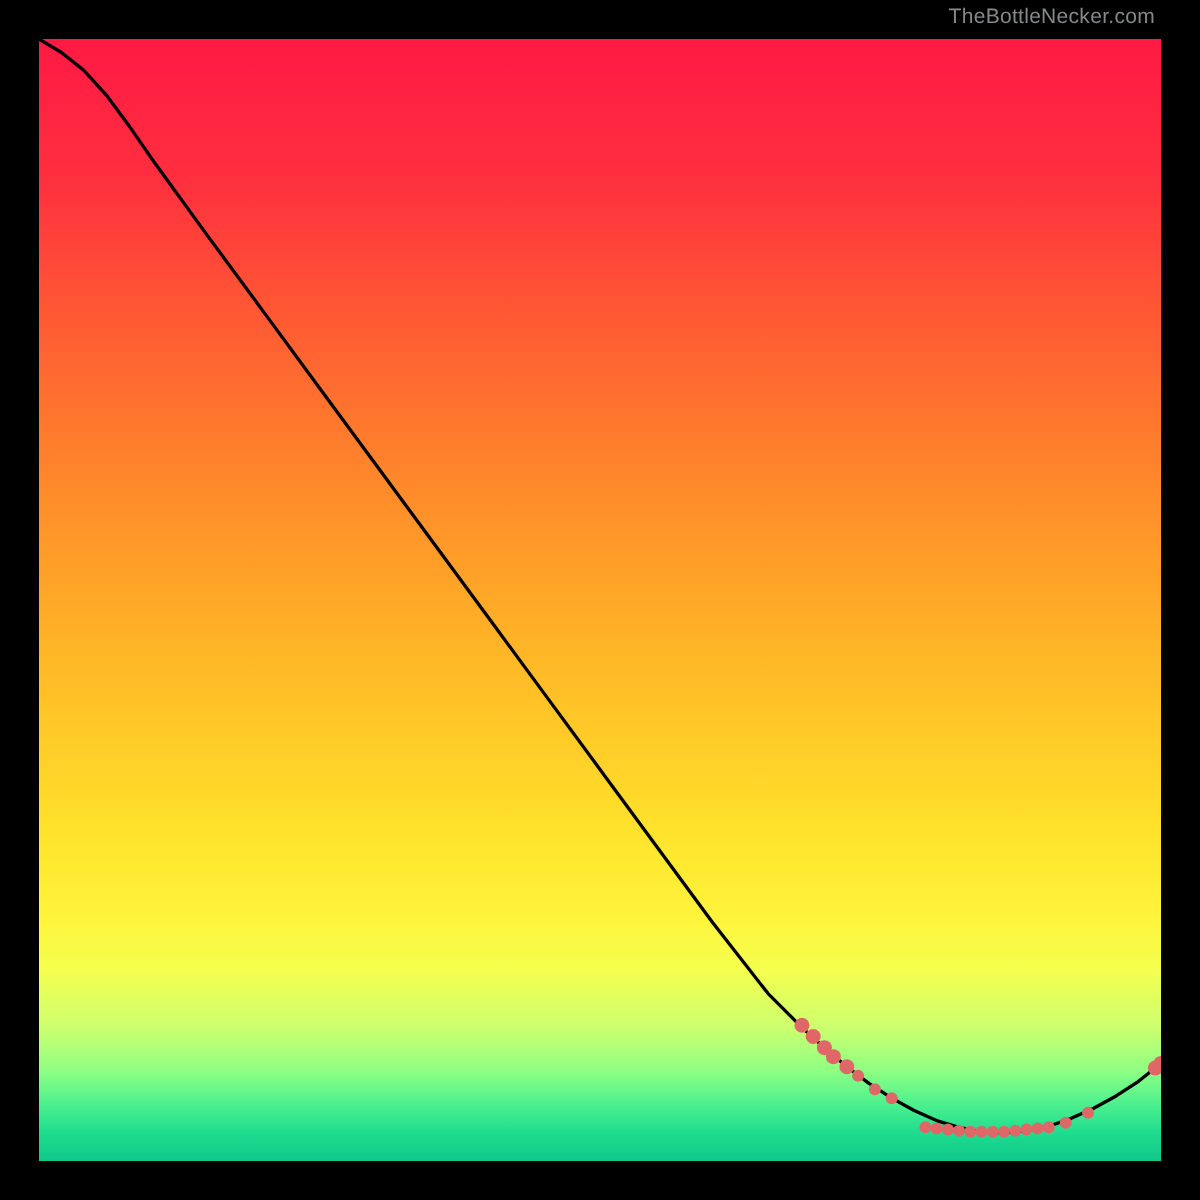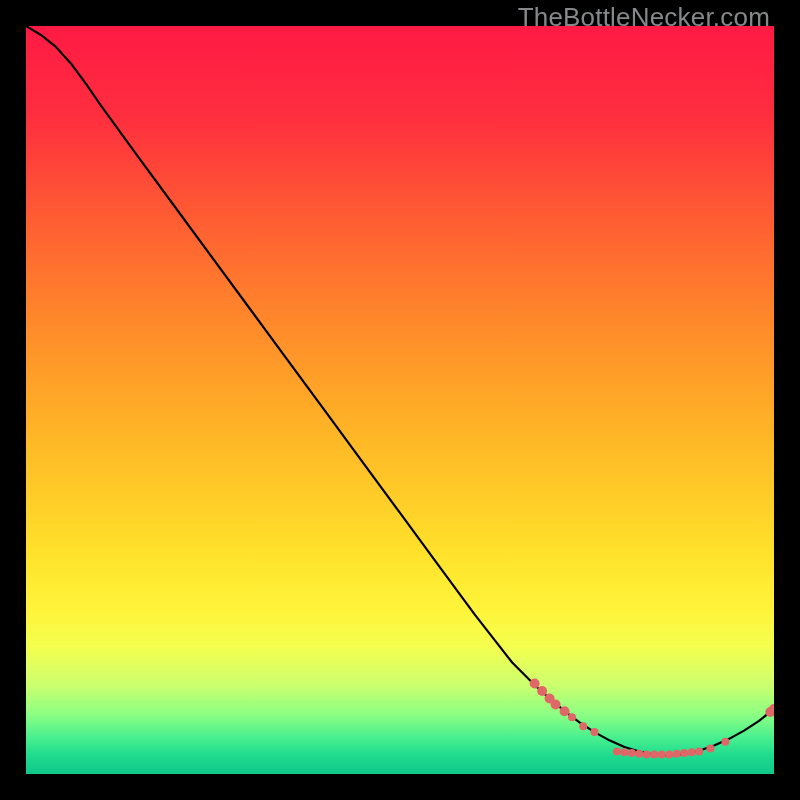--- a/index.html
+++ b/index.html
@@ -23,21 +23,21 @@
     left: 0;
     top: 0;
     width: 748px;
     height: 748px;
   }
   .watermark {
     position: absolute;
     top: 2px;
     right: 30px;
     font-family: Arial, Helvetica, sans-serif;
-    font-size: 26px;
+    font-size: 14px;
     color: #86888a;
     letter-spacing: 0.2px;
     font-weight: 500;
   }
 </style>
 </head>
 <body>
 
 <div class="frame">
   <svg class="plot" viewBox="0 0 748 748" preserveAspectRatio="none">

